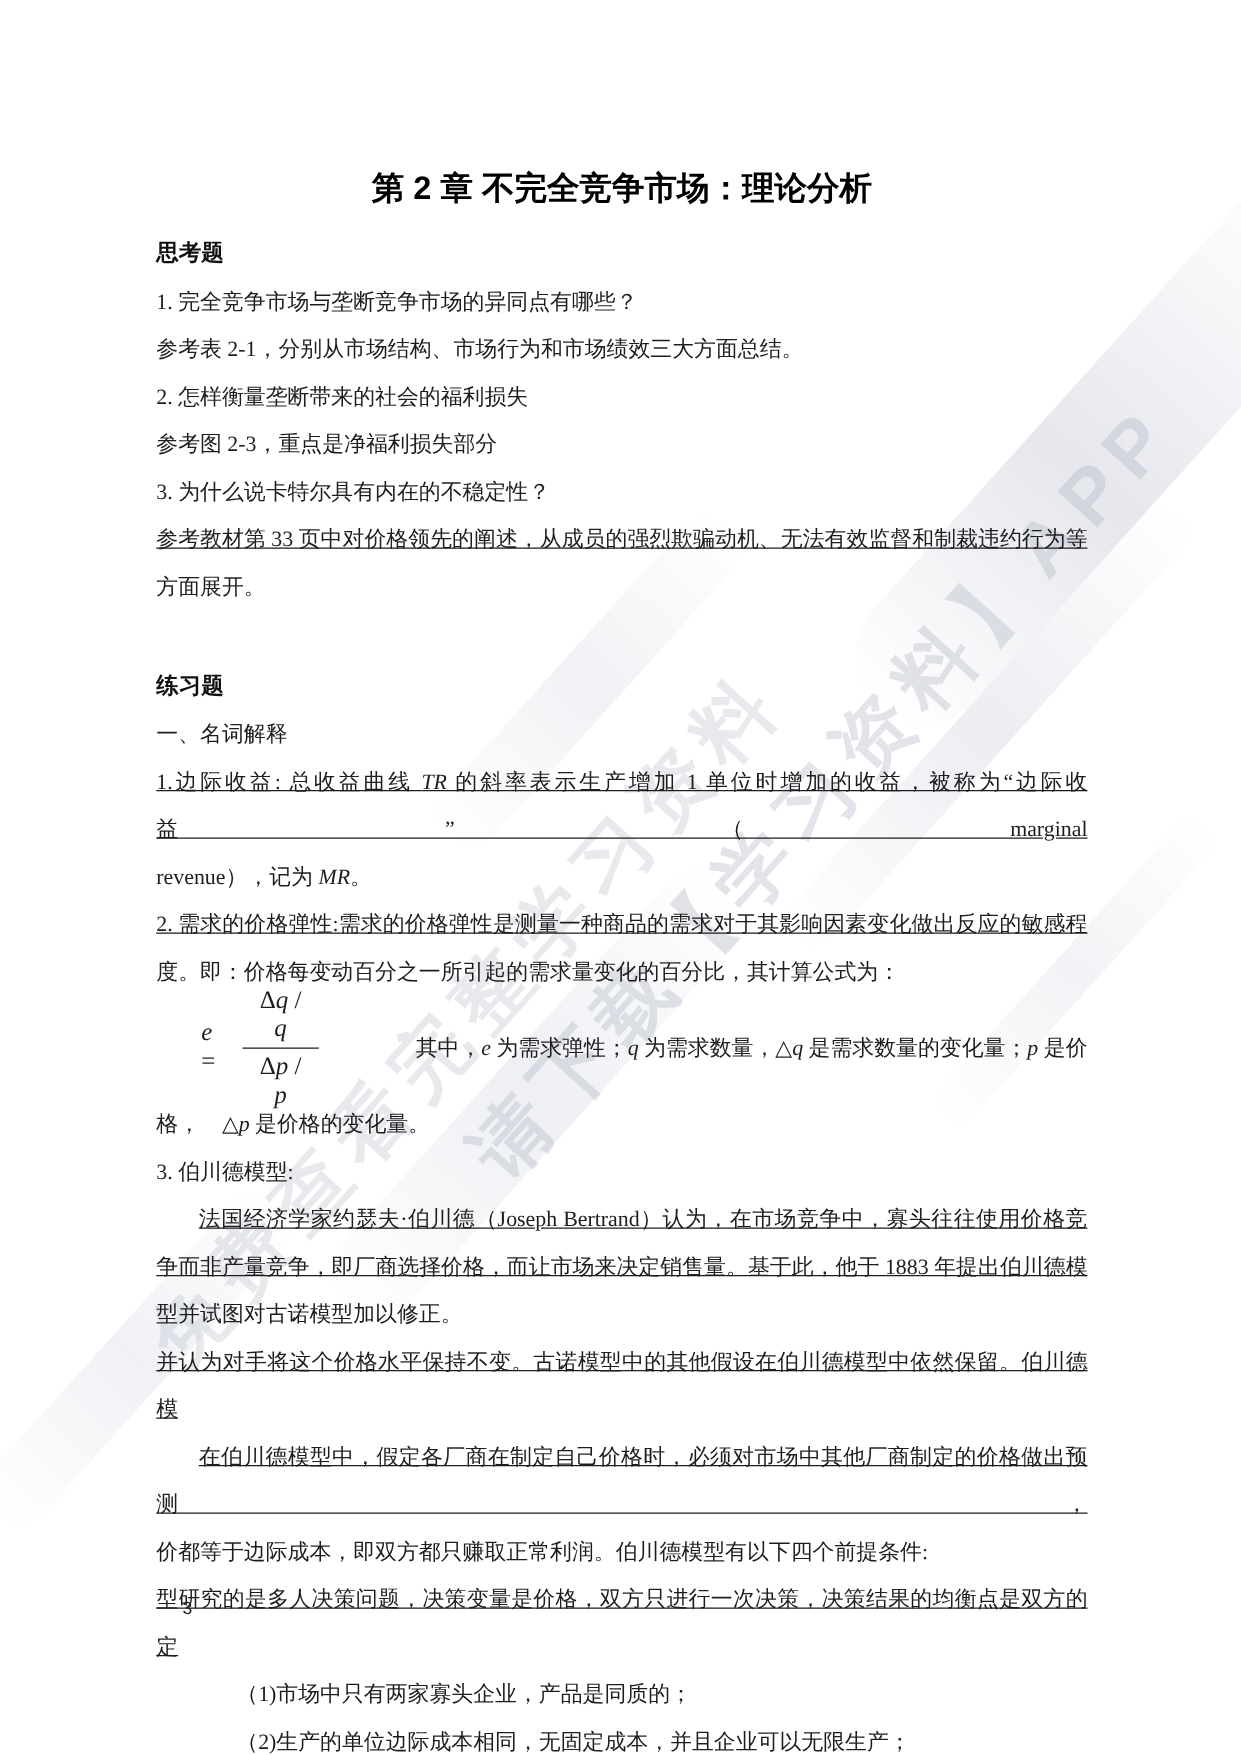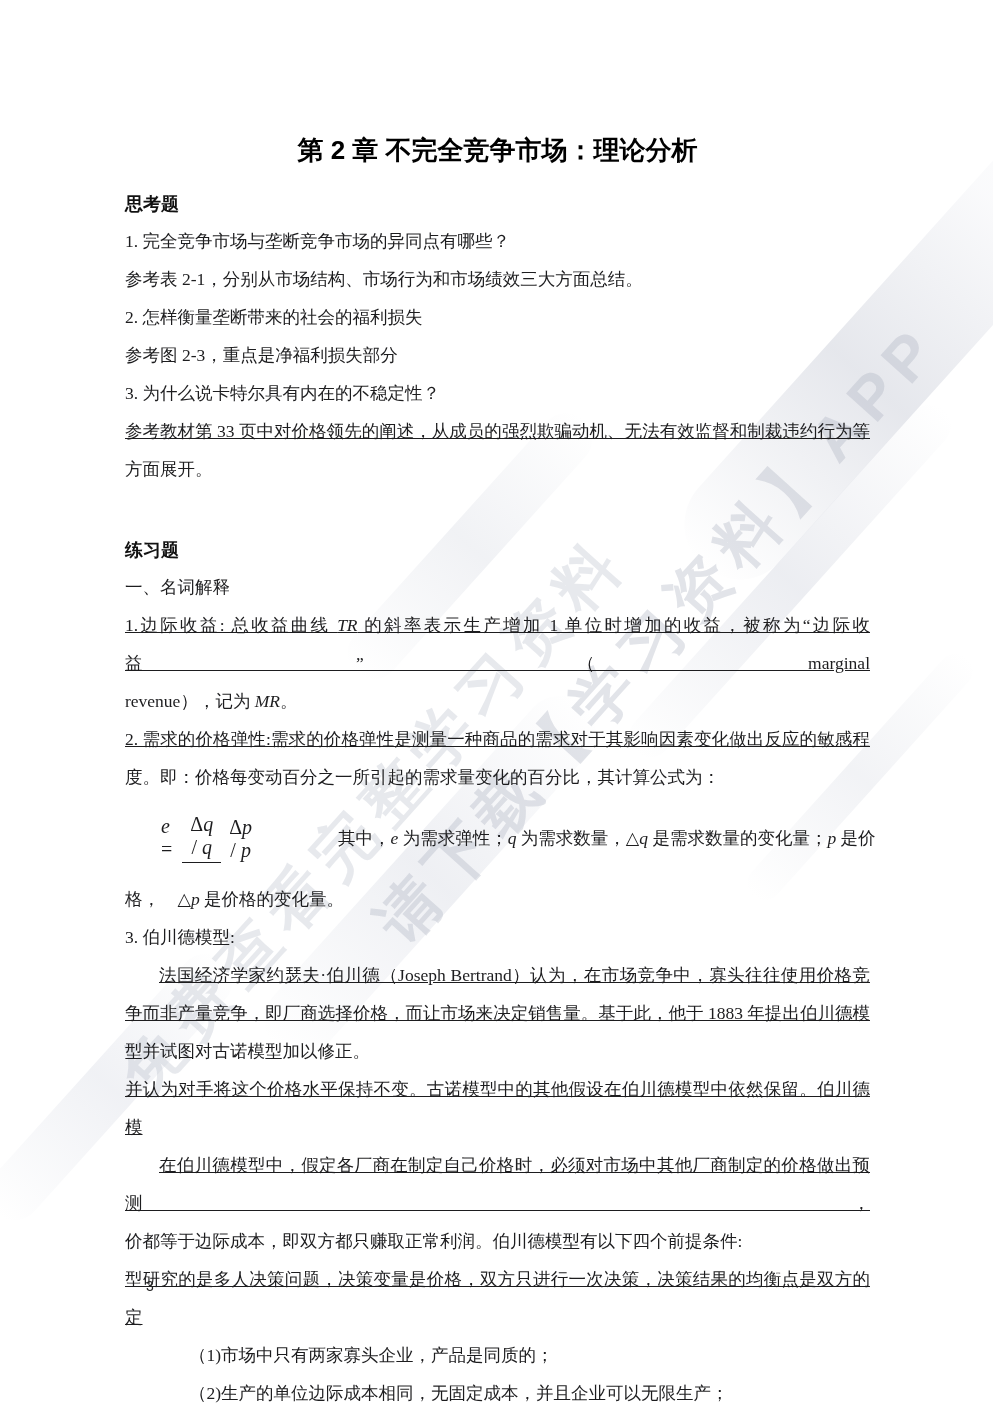--- a/index.html
+++ b/index.html
@@ -40,34 +40,34 @@
   }
   .wm-1{left:100px;top:1055px;}
   .wm-2{left:358px;top:905px;color:rgba(170,176,190,0.34);}
   
   .content{position:absolute;left:125px;top:128px;width:745px;z-index:1;}
   .title{
     font-family:"Liberation Sans","DejaVu Sans",sans-serif;
     font-weight:bold;font-size:26px;line-height:44px;text-align:center;color:#000000;
   }
   .heading{
-    font-family:Liberation Sans, sans-serif;
+    font-family:Liberation Mono, monospace;
     font-weight:bold;font-size:18px;line-height:36px;color:#111;
   }
   .heading.first{margin-top:14px;}
   .spacer{height:44px;}
   .line{font-size:17.5px;line-height:38px;white-space:pre;}
   .line.fill{white-space:normal;text-align:justify;text-align-last:justify;text-decoration:underline;}
   .line.indent{text-indent:34px;}
   .line.list{padding-left:64px;}
   .line i,.formula i{font-style:italic;}
   
   .formula{display:flex;align-items:center;height:84px;}
   .f-lhs{font-size:20px;font-style:normal;margin-left:36px;}
-  .f-frac{display:inline-flex;flex-direction:row;text-align:center;font-size:20px;margin-left:10px;}
+  .f-frac{display:inline-flex;flex-direction:column;text-align:center;font-size:20px;margin-left:10px;}
   .f-num{border-bottom:1.6px solid #1d1d1f;padding:0 8px 3px;}
   .f-den{padding:3px 8px 0;}
   .f-side{font-size:17.5px;white-space:nowrap;margin-left:78px;}
   
   .page-num{
     position:absolute;left:146px;top:1278px;z-index:1;
     font-family:"Liberation Sans","DejaVu Sans",sans-serif;
     font-size:14px;color:#222;
   }
 </style>

